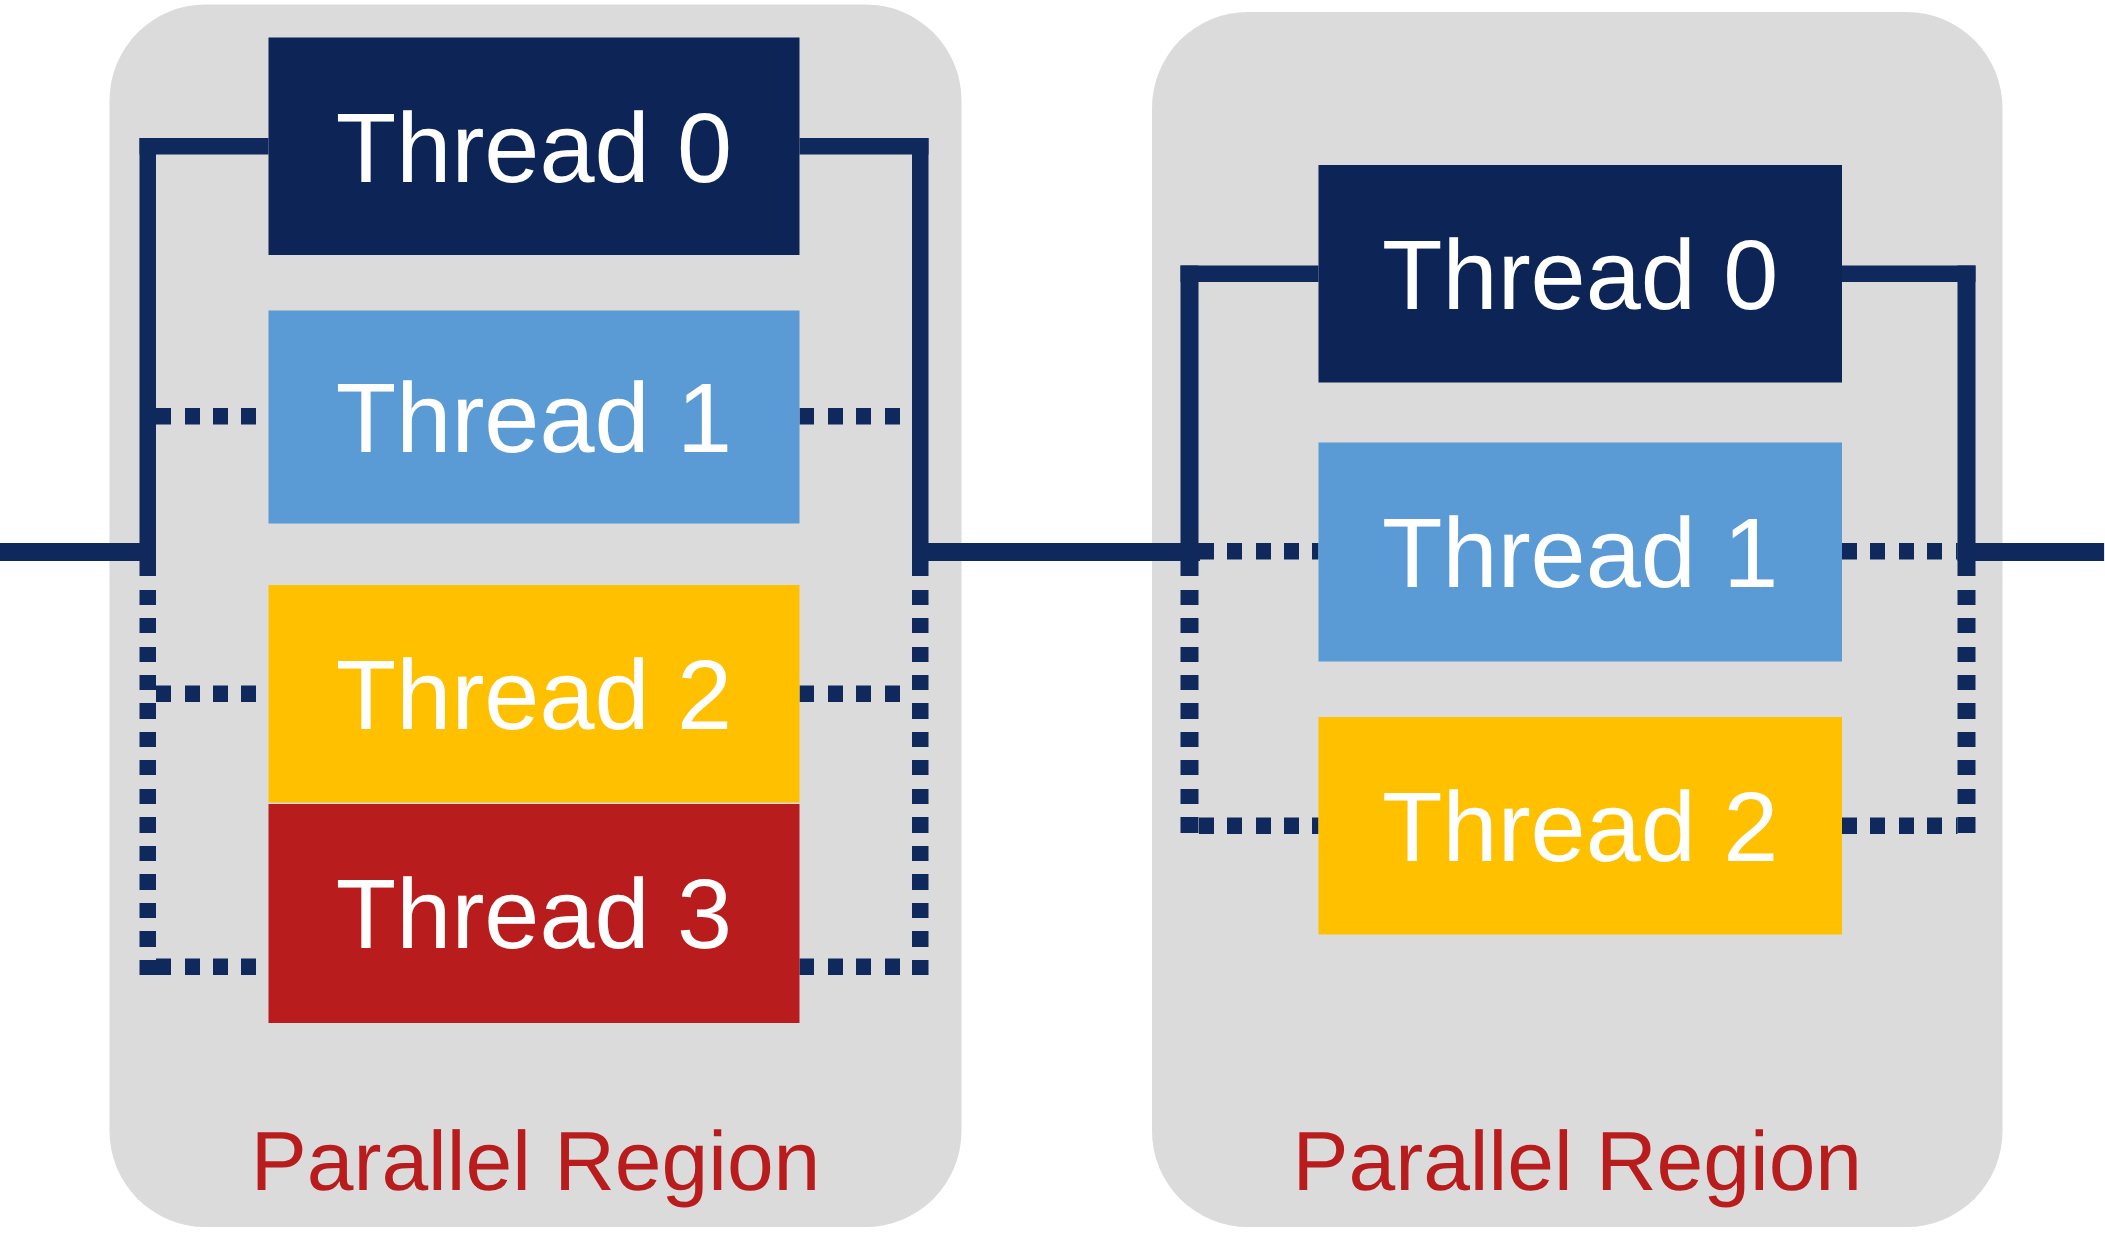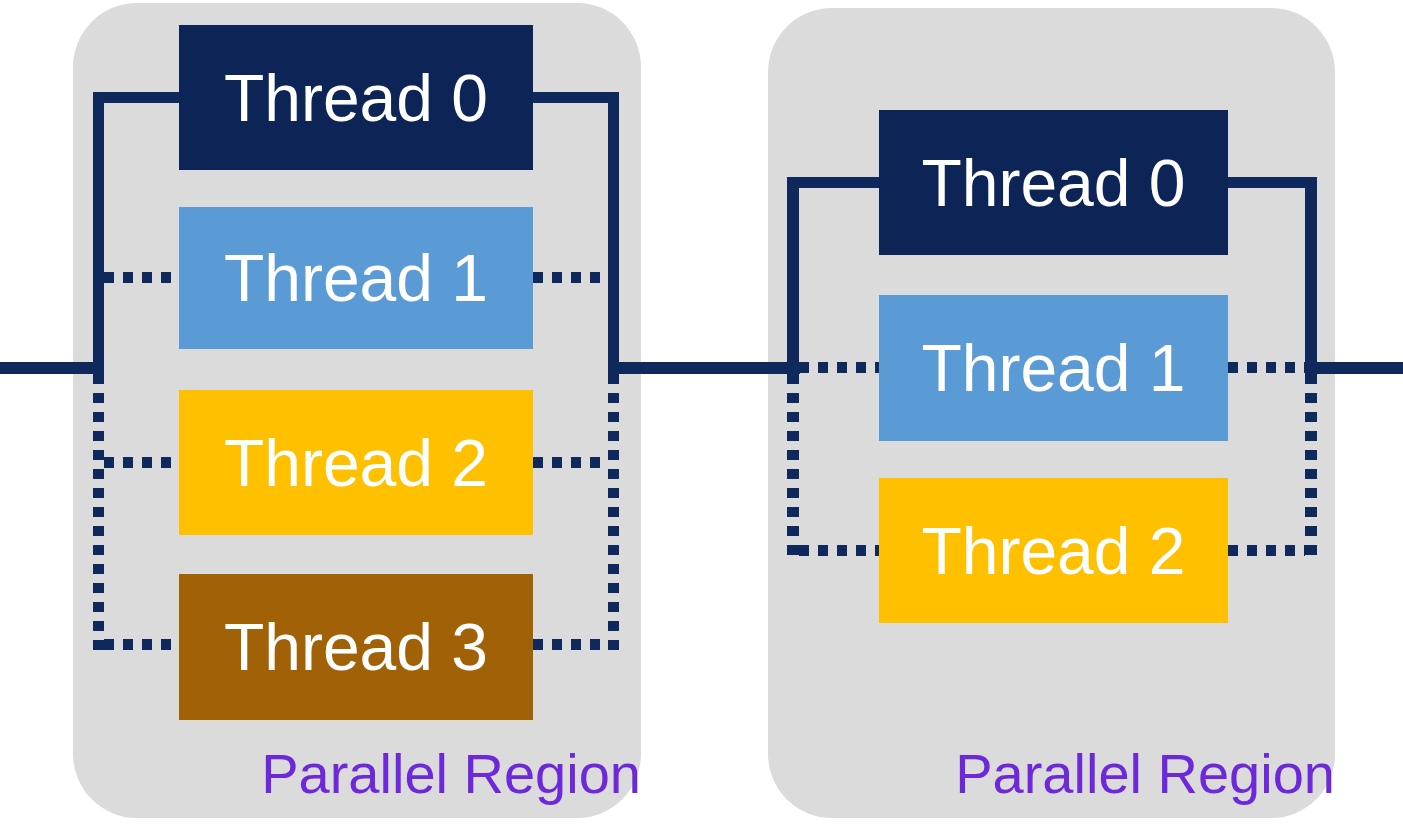--- a/index.html
+++ b/index.html
@@ -12,23 +12,23 @@
   }
   .region{
     position:absolute;
     background:#dbdbdb;
     border-radius:64px;
   }
   .region-label{
     position:absolute;
     left:0;right:0;
     bottom:12px;
-    text-align:right;
+    text-align:center;
     font-size:56px;
-    color:#6d28d9;
+    color:#b91c1c;
     letter-spacing:0px;
     white-space:nowrap;
   }
   .thread-box{
     position:absolute;
     display:flex;
     align-items:center;
     justify-content:center;
     color:#ffffff;
     font-size:66px;
@@ -94,21 +94,21 @@
 
   <div class="thread-box" style="left: 179px; top: 25px; width: 354px; height: 145px; background-color: rgb(13, 36, 86);">
     <span>Thread 0</span>
   </div>
   <div class="thread-box" style="left: 179px; top: 207px; width: 354px; height: 142px; background-color: rgb(91, 155, 213);">
     <span>Thread 1</span>
   </div>
   <div class="thread-box" style="left: 179px; top: 390px; width: 354px; height: 145px; background-color: rgb(255, 192, 0);">
     <span>Thread 2</span>
   </div>
-  <div class="thread-box" style="left: 179px; top: 574px; width: 354px; height: 146px; background-color: #a16207;">
+  <div class="thread-box" style="left: 179px; top: 536px; width: 354px; height: 146px; background-color: #b91c1c;">
     <span>Thread 3</span>
   </div>
 
   <div class="thread-box" style="left: 879px; top: 110px; width: 349px; height: 145px; background-color: rgb(13, 36, 86);">
     <span>Thread 0</span>
   </div>
   <div class="thread-box" style="left: 879px; top: 295px; width: 349px; height: 146px; background-color: rgb(91, 155, 213);">
     <span>Thread 1</span>
   </div>
   <div class="thread-box" style="left: 879px; top: 478px; width: 349px; height: 145px; background-color: rgb(255, 192, 0);">

